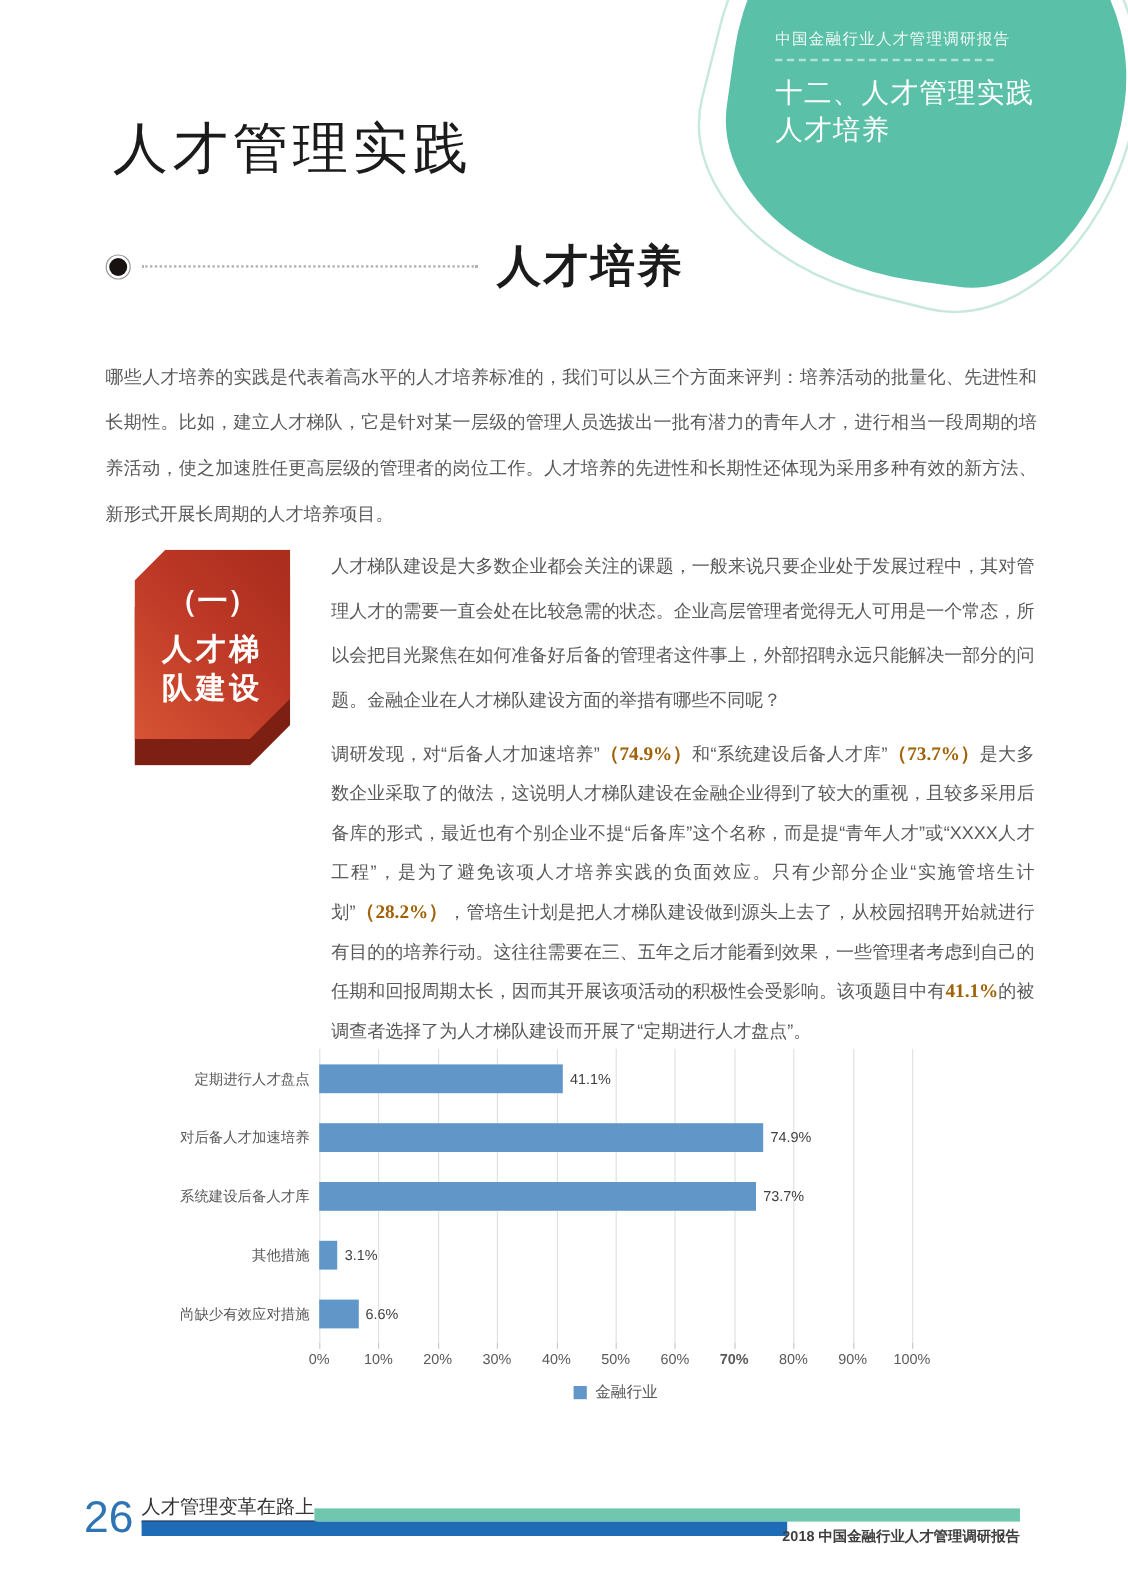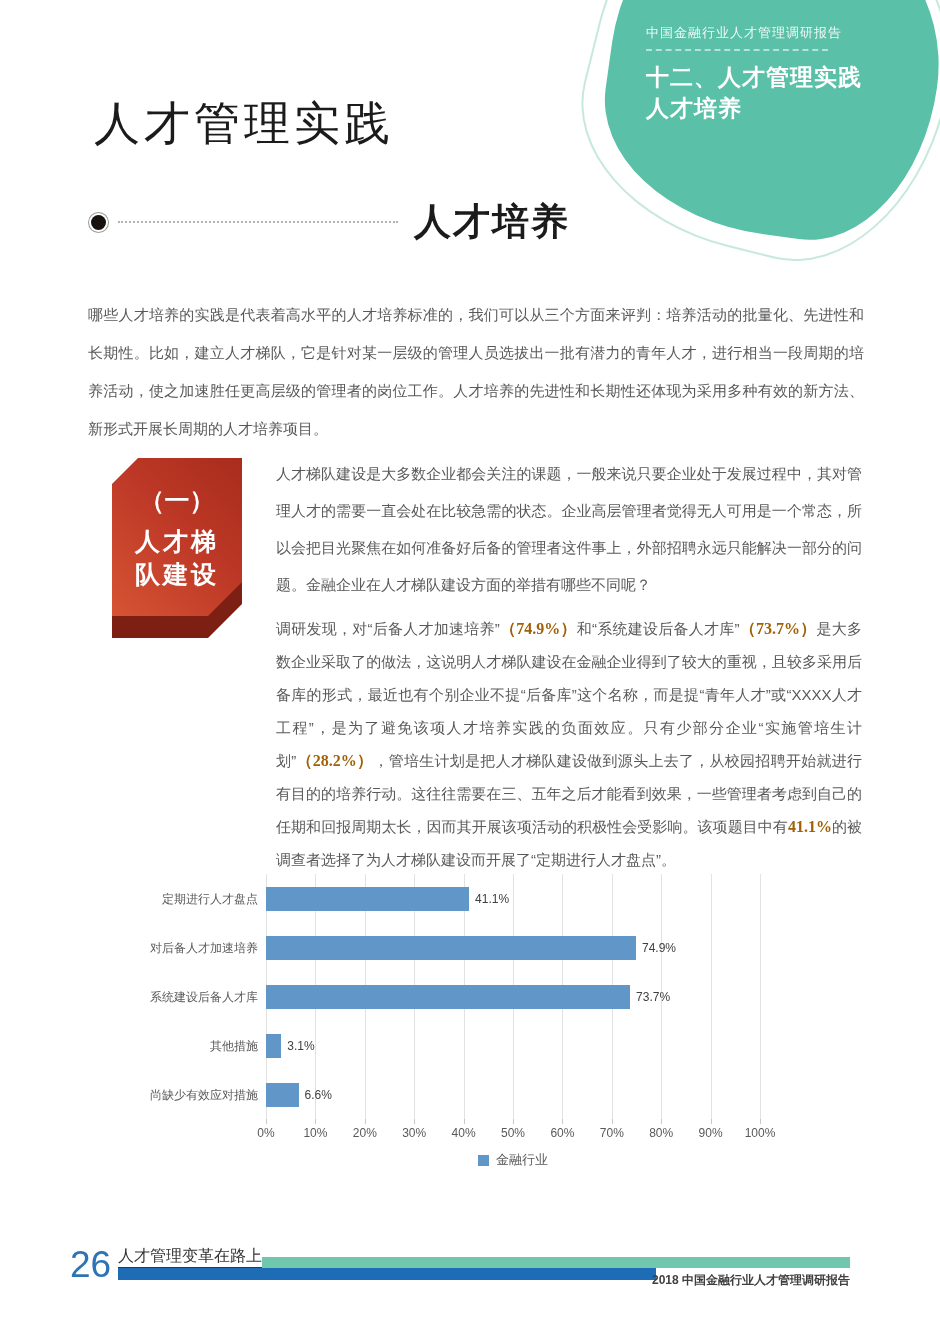--- a/index.html
+++ b/index.html
@@ -16,38 +16,38 @@
   }
   .blob-fill{
     position:absolute;left:610px;top:-96px;width:328px;height:330px;
     background:var(--blob-fill,#5ac0a7);
     border-radius:46% 54% 40% 60% / 55% 55% 58% 42%;
     transform:rotate(8deg);
   }
   .blob-text{position:absolute;left:646px;top:24px;width:240px;z-index:3;}
   .blob-report-label{font-size:13px;letter-spacing:1px;color:rgba(255,255,255,0.9);}
   .blob-dash{width:182px;border-top:2px dashed rgba(255,255,255,0.55);margin:7px 0 11px 0;}
-  .blob-chapter{font-size:23px;line-height:31px;font-weight:bold;color:#ffffff;
+  .blob-chapter{font-size:23px;line-height:31px;font-weight:normal;color:#ffffff;
     font-family:"Liberation Serif",serif;letter-spacing:1px;}
   
   .page-title{
     position:absolute;left:94px;top:96px;font-size:46px;font-weight:400;color:#1b1b1b;
     font-family:"Liberation Serif",serif;letter-spacing:4px;line-height:1.2;
   }
   .subtitle-row{position:absolute;left:88px;top:202px;width:482px;height:40px;
     display:flex;align-items:center;}
   .bullet-circle{width:15px;height:15px;border-radius:50%;background:#17120f;
     box-shadow:0 0 0 2px #ffffff,0 0 0 3px #9a9a9a;flex:0 0 auto;margin-left:3px;}
   .dot-line{flex:1;border-top:2px dotted #b3b3b3;margin:0 16px 0 12px;}
   .subtitle-text{font-size:37px;font-weight:900;color:#1b1b1b;
     font-family:"Liberation Serif",serif;letter-spacing:2px;white-space:nowrap;}
   
   .para{font-size:15px;text-align:justify;color:var(--body-text,#595959);}
   .intro-para{position:absolute;left:88px;top:296px;width:776px;line-height:38px;}
-  .para-2{position:absolute;left:276px;top:455px;width:586px;line-height:37px;}
+  .para-2{position:absolute;left:276px;top:455px;width:586px;line-height:37px;font-family:Liberation Serif, serif;}
   .para-3{position:absolute;left:276px;top:612px;width:586px;line-height:33px;}
   .num{font-family:"Liberation Serif",serif;font-weight:bold;color:#a16207;font-size:16px;}
   
   .badge-wrap{position:absolute;left:112px;top:458px;width:134px;height:200px;}
   .badge-back{position:absolute;left:0;top:22px;width:130px;height:158px;
     background:var(--badge-shadow,#7d2013);
     clip-path:polygon(26px 0,100% 0,100% calc(100% - 34px),calc(100% - 34px) 100%,0 100%,0 26px);}
   .badge-face{position:absolute;left:0;top:0;width:130px;height:158px;
     background:linear-gradient(45deg,var(--badge-red-light,#d65434) 0%,#bd3826 55%,var(--badge-red-dark,#a82c1c) 100%);
     clip-path:polygon(26px 0,100% 0,100% calc(100% - 34px),calc(100% - 34px) 100%,0 100%,0 26px);
@@ -164,21 +164,21 @@
       <span class="ticklabel" style="left: 20%;">20%</span>
       <div class="tickmark" style="left: 30%;"></div>
       <span class="ticklabel" style="left: 30%;">30%</span>
       <div class="tickmark" style="left: 40%;"></div>
       <span class="ticklabel" style="left: 40%;">40%</span>
       <div class="tickmark" style="left: 50%;"></div>
       <span class="ticklabel" style="left: 50%;">50%</span>
       <div class="tickmark" style="left: 60%;"></div>
       <span class="ticklabel" style="left: 60%;">60%</span>
       <div class="tickmark" style="left: 70%;"></div>
-      <span class="ticklabel" style="left: 70%;">70%</span>
+      <span class="ticklabel" style="left: 70%; font-weight: bold;">70%</span>
       <div class="tickmark" style="left: 80%;"></div>
       <span class="ticklabel" style="left: 80%;">80%</span>
       <div class="tickmark" style="left: 90%;"></div>
       <span class="ticklabel" style="left: 90%;">90%</span>
       <div class="tickmark" style="left: 100%;"></div>
       <span class="ticklabel" style="left: 100%;">100%</span>
     </div>
   <div class="chart-legend">
     <div class="legend-swatch"></div>
     <div class="legend-label">金融行业</div>

